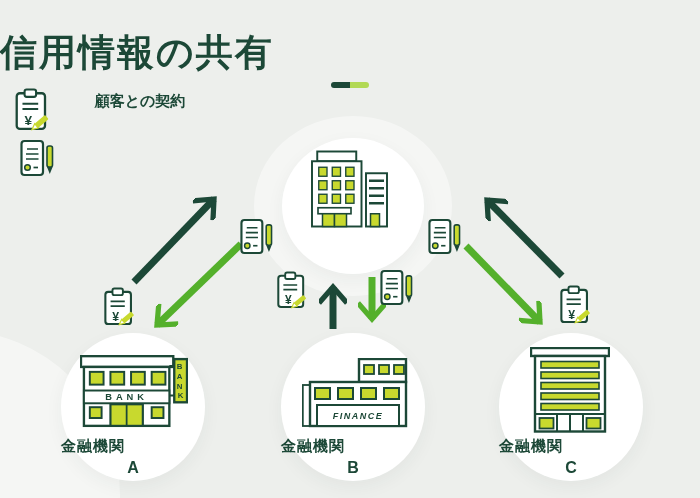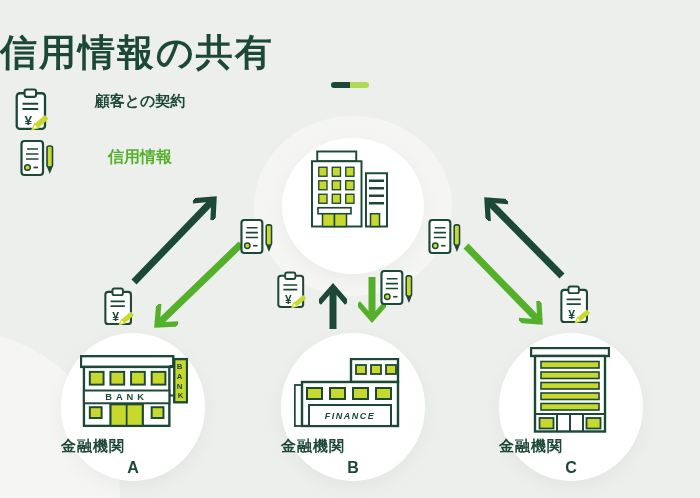--- a/index.html
+++ b/index.html
@@ -84,21 +84,20 @@
   <div class="legend-icon-2">
     <svg width="34" height="40" viewBox="0 0 34 38">
       <rect x="1.5" y="2" width="21.5" height="34" rx="3" fill="#fff" stroke="#1c4837" stroke-width="2.2"></rect>
       <path d="M7,10 h11 M6,15 h12.5 M6,20 h12.5" stroke="#1c4837" stroke-width="1.7"></path>
       <circle cx="7.5" cy="28.5" r="2.8" fill="#c8d92e" stroke="#1c4837" stroke-width="1.5"></circle>
       <path d="M13.5,28.5 h4.5" stroke="#1c4837" stroke-width="1.7"></path>
       <rect x="27" y="7" width="5.5" height="21" rx="2" fill="#c8d92e" stroke="#1c4837" stroke-width="1.6"></rect>
       <path d="M27,28 L29.8,35 L32.6,28 Z" fill="#1c4837"></path>
     </svg>
   </div>
-  <div class="legend-text-2">信用情報</div>
 
   <div class="halo" style="left:254px;top:116px;width:198px;height:180px;"></div>
   <div class="circle bureau-circle"></div>
   <div class="bureau-building">
     <svg width="84" height="78" viewBox="0 0 112 104">
       <g fill="#fff" stroke="#1c4837" stroke-width="2.6">
         <rect x="15" y="2" width="52" height="13"></rect>
         <rect x="8" y="15" width="66" height="87"></rect>
         <rect x="80" y="31" width="28" height="71"></rect>
       </g>
@@ -235,21 +234,21 @@
           <tspan x="102.5" y="34">N</tspan>
           <tspan x="102.5" y="44">K</tspan>
         </text>
       </svg>
     </div>
     <div class="inst-label">金融機関</div>
     <div class="inst-letter">A</div>
   </div>
 
   <div class="circle inst-circle" style="left:281px;top:333px;">
-    <div class="inst-building" style="left:13px;top:25px;">
+    <div class="inst-building" style="left:21px;top:25px;">
       <svg width="108" height="70" viewBox="0 0 108 70">
         <rect x="57" y="1" width="47" height="23" fill="#fff" stroke="#1c4837" stroke-width="2.4"></rect>
         <g fill="#c8d92e" stroke="#1c4837" stroke-width="1.8">
           <rect x="62" y="7" width="10" height="9"></rect>
             <rect x="77" y="7" width="10" height="9"></rect>
             <rect x="92" y="7" width="10" height="9"></rect>
         </g>
         <rect x="0.8" y="27" width="7.5" height="41" fill="#fff" stroke="#1c4837" stroke-width="1.8"></rect>
         <rect x="8" y="24" width="96" height="44" fill="#fff" stroke="#1c4837" stroke-width="2.4"></rect>
         <g fill="#c8d92e" stroke="#1c4837" stroke-width="2">

